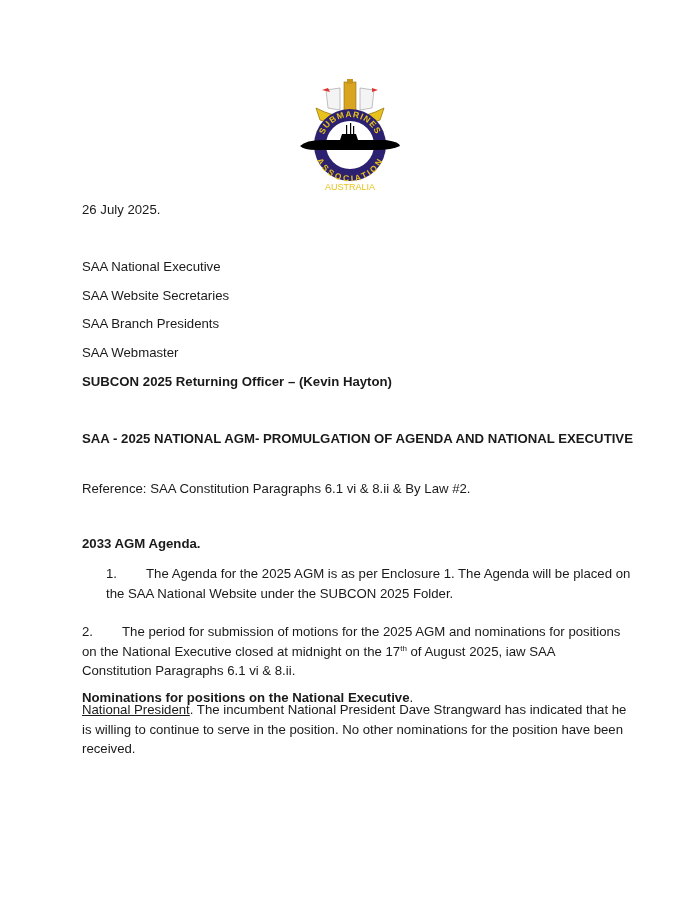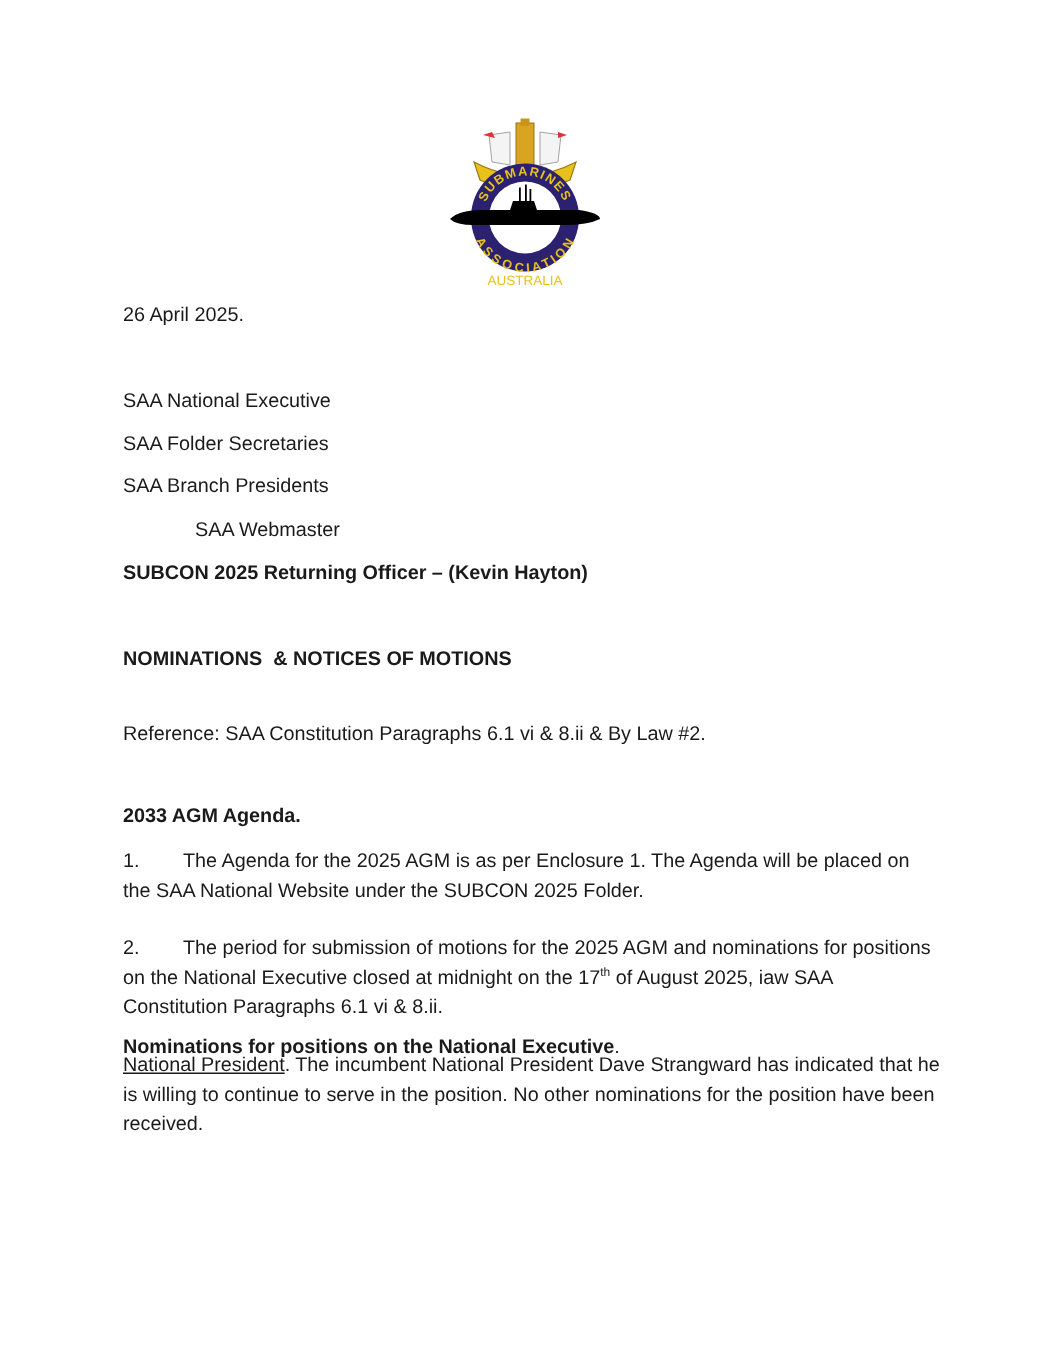--- a/index.html
+++ b/index.html
@@ -47,37 +47,37 @@
 
   <g>
     <path d="M4 68 Q10 62 26 62 L44 62 L46 56 L60 56 L62 62 L90 62 Q104 64 104 68 Q96 72 80 72 L20 72 Q8 72 4 68 Z" fill="#000"></path>
     <rect x="50" y="47" width="1.2" height="10" fill="#000"></rect>
     <rect x="54" y="45" width="1.2" height="12" fill="#000"></rect>
     <rect x="57" y="48" width="1.2" height="9" fill="#000"></rect>
   </g>
   <text x="54" y="112" text-anchor="middle" font-family="Liberation Sans, sans-serif" font-size="9" fill="#e8c21a">AUSTRALIA</text>
 </svg>
 
-<div class="line" style="top:202px;">26  April 2025.</div>
+<div class="line" style="top:202px;">26  July 2025.</div>
 
 <div class="line" style="top:259px;">SAA National Executive</div>
-<div class="line" style="top:288px;">SAA Folder Secretaries</div>
+<div class="line" style="top:288px;">SAA Website Secretaries</div>
 <div class="line" style="top:316px;">SAA Branch Presidents</div>
-<div class="line" style="top:345px;margin-left:48px;">SAA Webmaster</div>
+<div class="line" style="top:345px;">SAA Webmaster</div>
 <div class="line" style="top:374px;font-weight:bold;">SUBCON 2025 Returning Officer – (Kevin Hayton)</div>
 
 <div class="para bold" style="top:429px; width:560px;">
-  <div style="white-space:pre;">NOMINATIONS  &amp; NOTICES OF MOTIONS</div>
+  <div style="white-space:nowrap;">SAA - 2025 NATIONAL AGM- PROMULGATION OF AGENDA AND NATIONAL EXECUTIVE</div>
 </div>
 
 <div class="line" style="top:481px;text-align:right;">Reference: SAA Constitution Paragraphs 6.1 vi &amp; 8.ii &amp; By Law #2.</div>
 
 <div class="line bold" style="top:536px;">2033 AGM Agenda.</div>
 
-<div class="para" style="top:564px;">
+<div class="para" style="top:564px;margin-left:24px;">
   <span class="num">1.</span><span>The Agenda for the 2025 AGM is as per Enclosure 1. The Agenda will be placed on the SAA National Website under the SUBCON 2025 Folder.</span>
 </div>
 
 <div class="para" style="top:622px;">
   <span class="num">2.</span><span>The period for submission of motions for the 2025 AGM and nominations for positions on the National Executive closed at midnight on the 17</span><sup>th</sup><span> of August 2025, iaw SAA Constitution Paragraphs 6.1 vi &amp; 8.ii.</span>
 </div>
 
 <div class="line" style="top:690px;">
   <span class="bold">Nominations for positions on the National Executive</span><span>.</span>
 </div>

